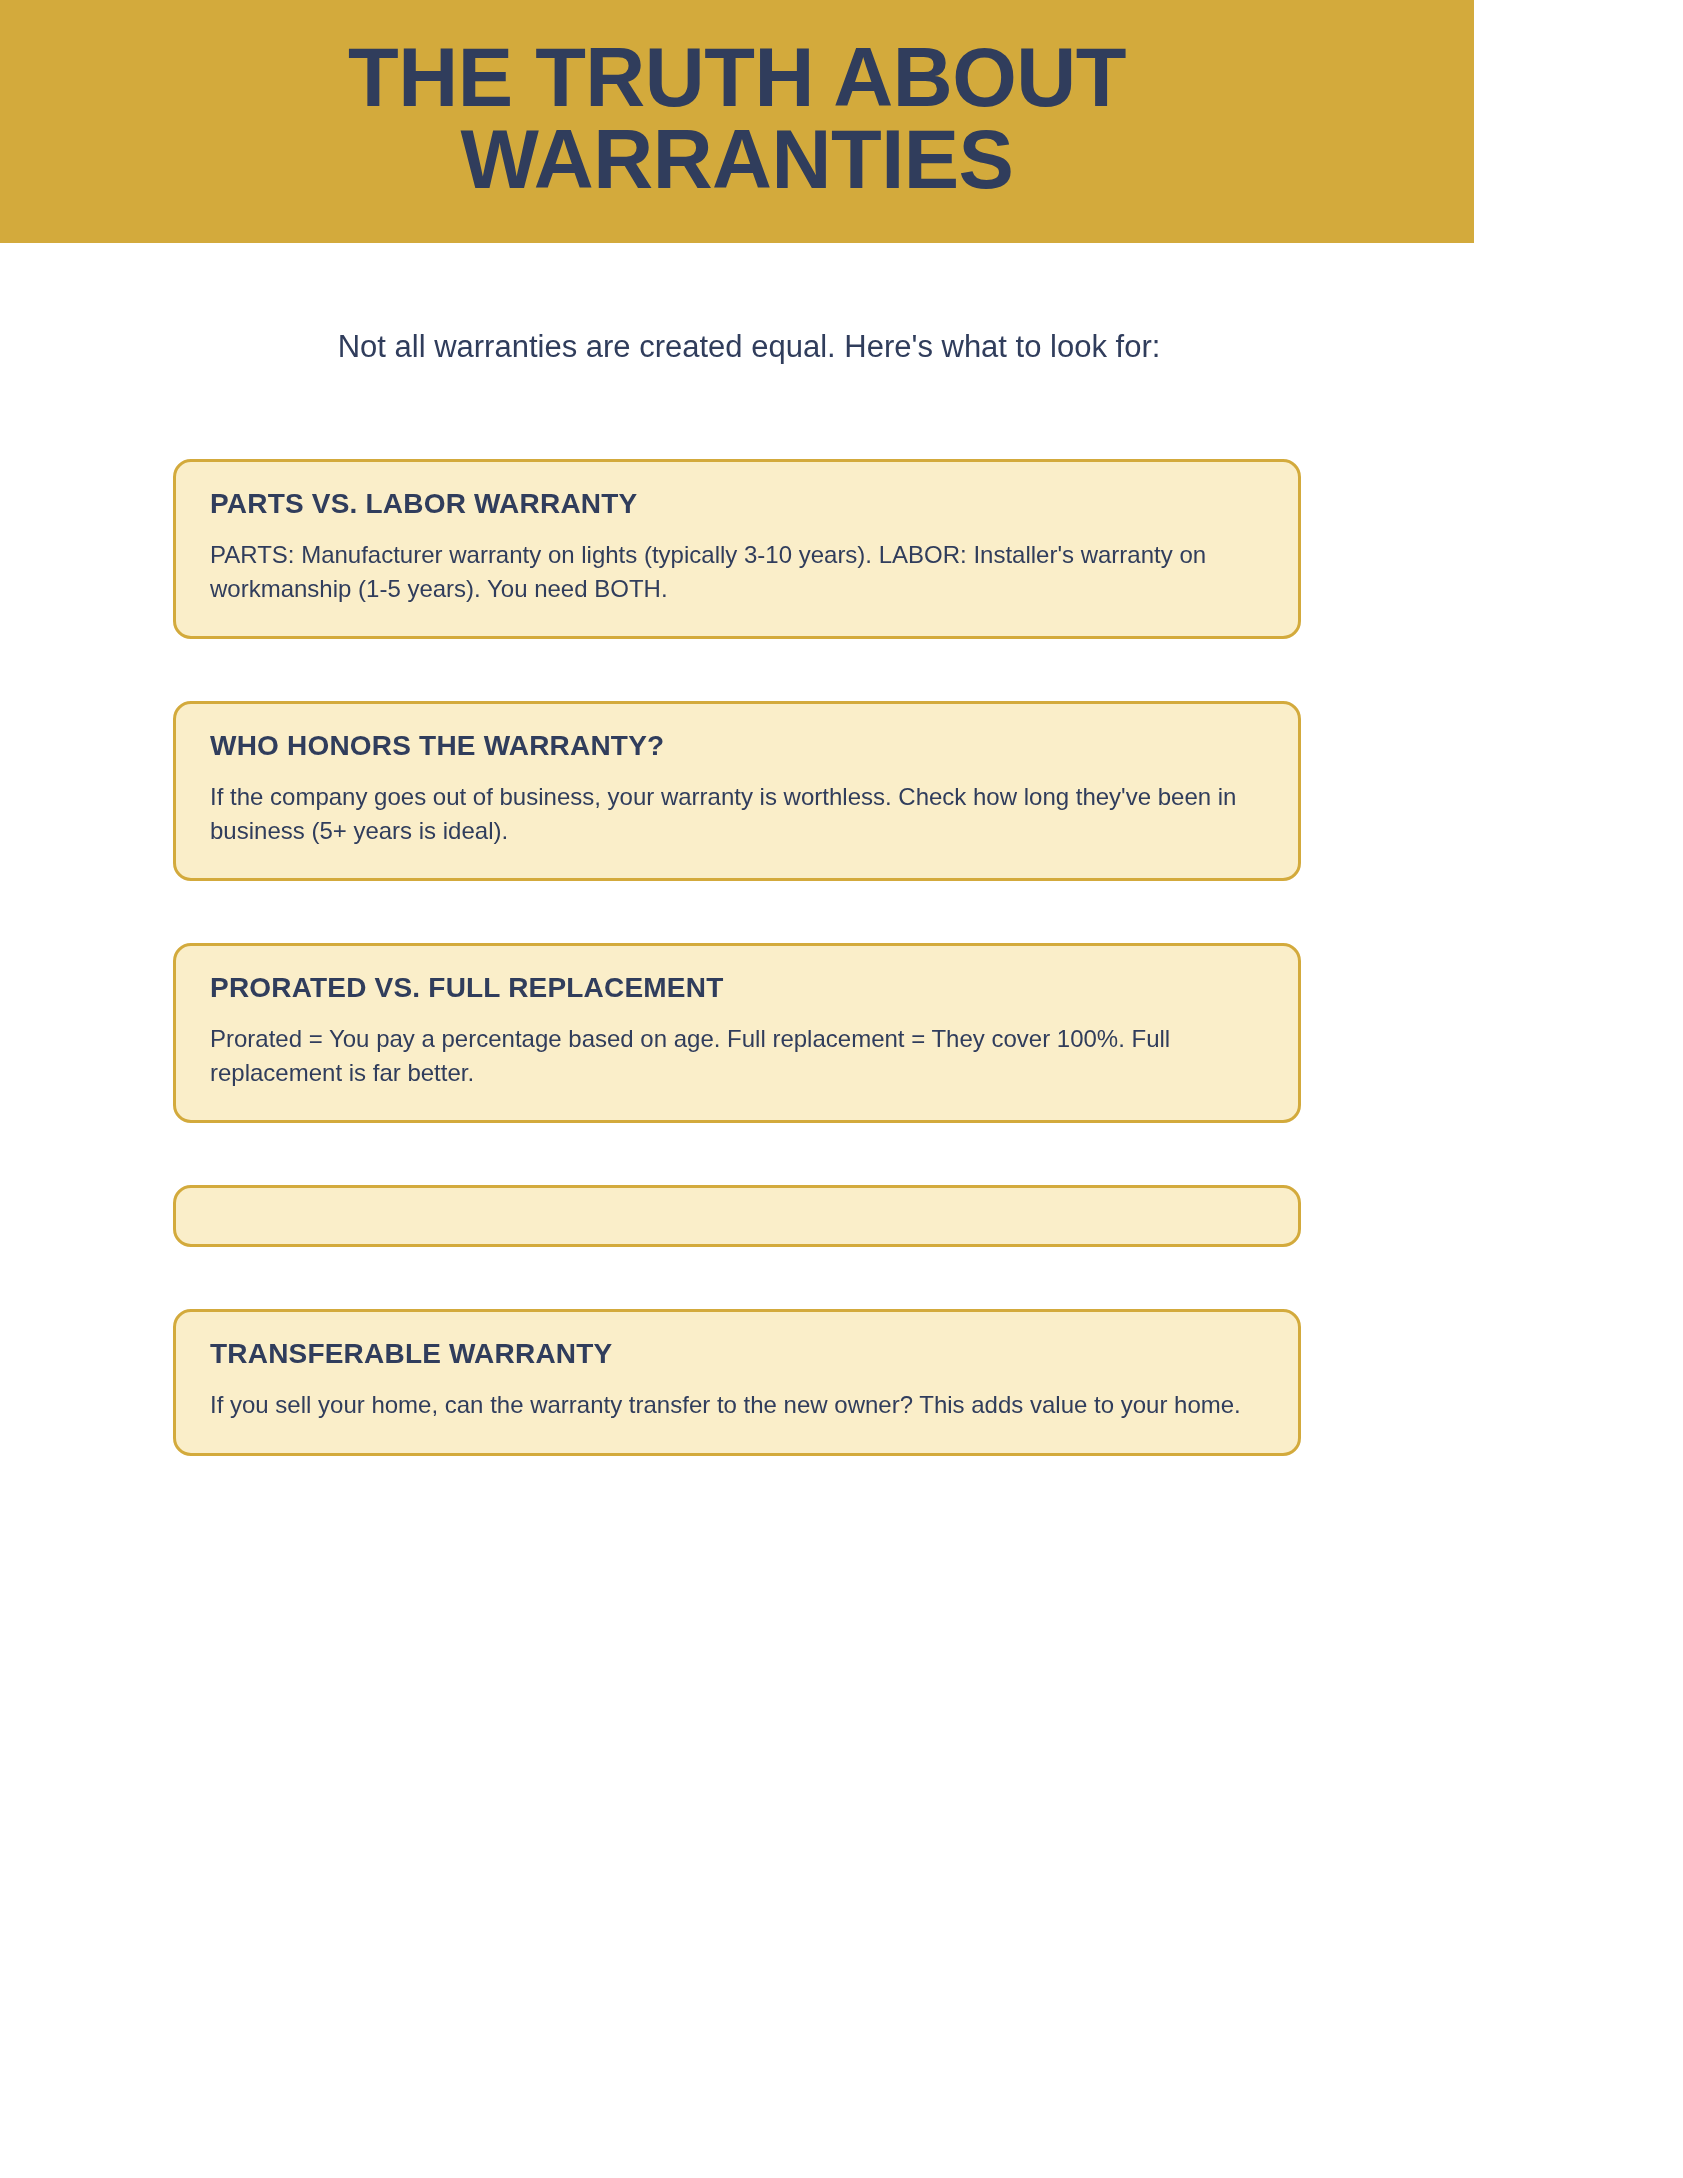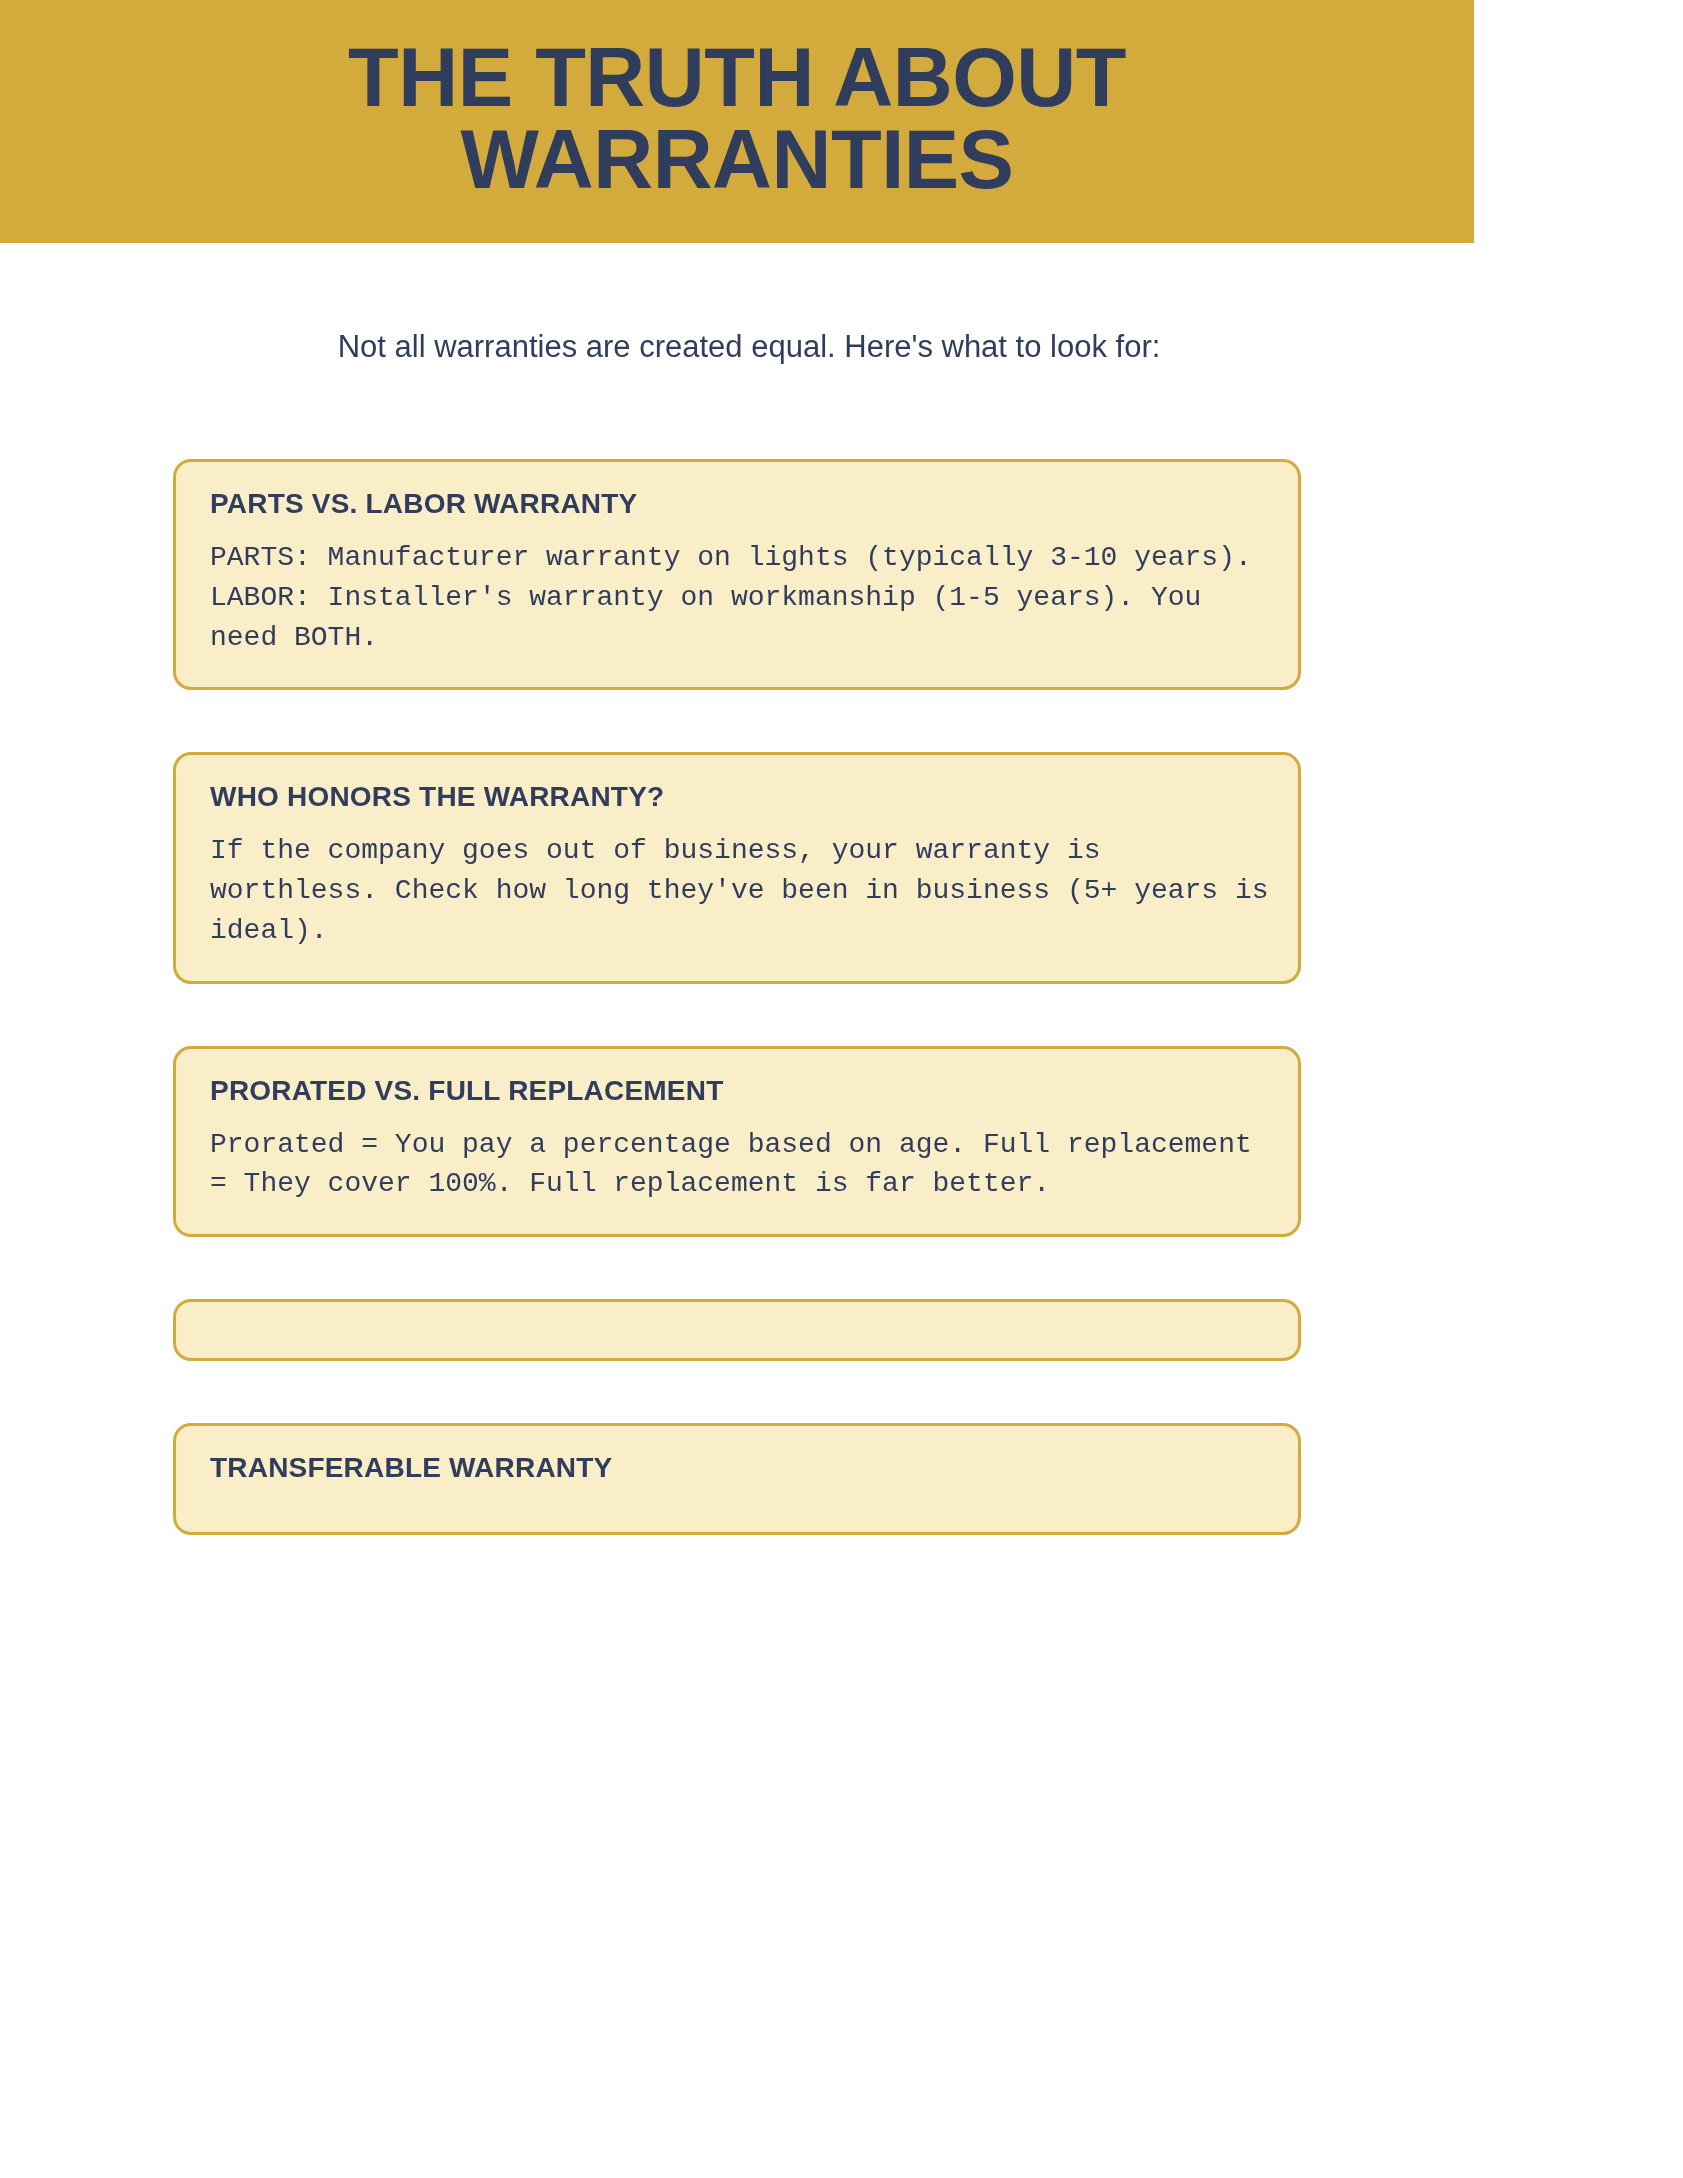--- a/index.html
+++ b/index.html
@@ -63,25 +63,24 @@
   .card-title {
     color: #303d5c;
     font-size: 28px;
     font-weight: bold;
     text-transform: uppercase;
     letter-spacing: 0.2px;
     margin: 0 0 18px 0;
   }
   .card-body {
     color: #303d5c;
-    font-size: 28px;
+    font-size: 24px;
     line-height: 1.42;
     margin: 0;
     max-width: 1188px;
-    font-family: Liberation Mono, monospace;
   }
 </style>
 </head>
 <body>
 
 <div class="page">
 
   <div class="header-band">
     <div class="header-title">THE TRUTH ABOUT WARRANTIES</div>
   </div>
@@ -104,17 +103,18 @@
     <div class="card">
       <h2 class="card-title">PRORATED VS. FULL REPLACEMENT</h2>
       <p class="card-body">Prorated = You pay a percentage based on age. Full replacement = They cover 100%. Full replacement is far better.</p>
     </div>
 
     <div class="card">
     </div>
 
     <div class="card">
       <h2 class="card-title">TRANSFERABLE WARRANTY</h2>
+      <p class="card-body">If you sell your home, can the warranty transfer to the new owner? This adds value to your home.</p>
     </div>
 
   </div>
 </div>
 
 
 </body></html>

